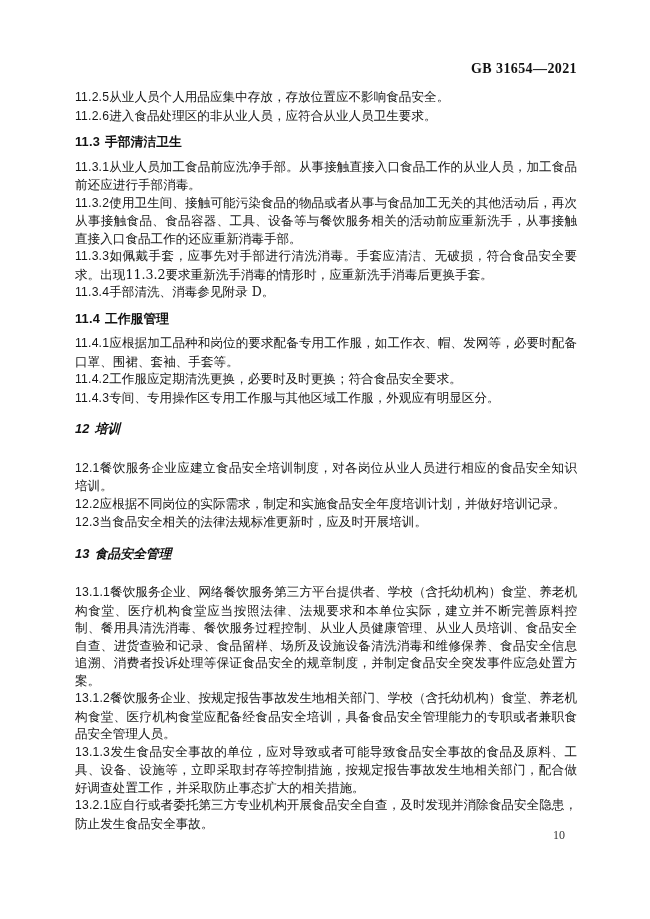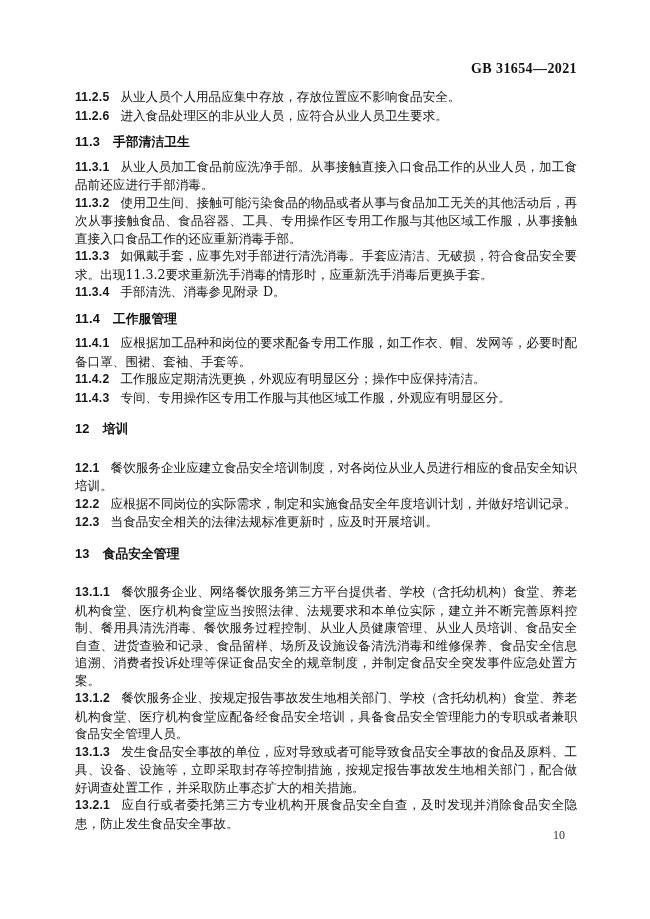--- a/index.html
+++ b/index.html
@@ -31,36 +31,35 @@
   }
   p.clause {
     font-size: 12.6px;
     line-height: 17.5px;
     text-align: justify;
     text-justify: inter-ideograph;
     color: #161616;
   }
   p.clause .num {
     font-family: "Liberation Sans", "DejaVu Sans", sans-serif;
-    font-weight: 700;
+    font-weight: 400;
     font-size: 12.2px;
     letter-spacing: 0.2px;
-    margin-right: 11px;
     white-space: nowrap;
   }
   .h1, .h2 {
     font-family: "Liberation Sans", "DejaVu Sans", sans-serif;
     font-weight: bold;
     font-size: 12.8px;
     line-height: 17.5px;
     color: #111;
   }
-  .h1 { margin: 13px 0 21px 0; }
+  .h1 { margin: 13px 0 21px 0; font-style: italic; }
   .h2 { margin: 8px 0 7px 0; }
-  .h1 .num, .h2 .num { margin-right: 13px; letter-spacing: 0.2px; }
+  .h1 .num, .h2 .num { margin-right: 5px; letter-spacing: 0.2px; }
   .page-num {
     position: absolute;
     top: 828px; left: 75px; width: 490px;
     text-align: right;
     font-family: "Liberation Serif", "DejaVu Serif", serif;
     font-size: 12px;
     color: #333;
   }
 </style>
 </head>
@@ -75,31 +74,31 @@
   <div class="content">
 
     <p class="clause"><span class="num">11.2.5</span><span>从业人员个人用品应集中存放，存放位置应不影响食品安全。</span></p>
 
     <p class="clause"><span class="num">11.2.6</span><span>进入食品处理区的非从业人员，应符合从业人员卫生要求。</span></p>
 
     <div class="h2"><span class="num">11.3</span><span>手部清洁卫生</span></div>
 
     <p class="clause"><span class="num">11.3.1</span><span>从业人员加工食品前应洗净手部。从事接触直接入口食品工作的从业人员，加工食品前还应进行手部消毒。</span></p>
 
-    <p class="clause"><span class="num">11.3.2</span><span>使用卫生间、接触可能污染食品的物品或者从事与食品加工无关的其他活动后，再次从事接触食品、食品容器、工具、专用操作区专用工作服与其他区域工作服，从事接触直接入口食品工作的还应重新消毒手部。</span></p>
+    <p class="clause"><span class="num">11.3.2</span><span>使用卫生间、接触可能污染食品的物品或者从事与食品加工无关的其他活动后，再次从事接触食品、食品容器、工具、设备等与餐饮服务相关的活动前应重新洗手，从事接触直接入口食品工作的还应重新消毒手部。</span></p>
 
     <p class="clause"><span class="num">11.3.3</span><span>如佩戴手套，应事先对手部进行清洗消毒。手套应清洁、无破损，符合食品安全要求。出现11.3.2要求重新洗手消毒的情形时，应重新洗手消毒后更换手套。</span></p>
 
     <p class="clause"><span class="num">11.3.4</span><span>手部清洗、消毒参见附录 D。</span></p>
 
     <div class="h2"><span class="num">11.4</span><span>工作服管理</span></div>
 
     <p class="clause"><span class="num">11.4.1</span><span>应根据加工品种和岗位的要求配备专用工作服，如工作衣、帽、发网等，必要时配备口罩、围裙、套袖、手套等。</span></p>
 
-    <p class="clause"><span class="num">11.4.2</span><span>工作服应定期清洗更换，外观应有明显区分；操作中应保持清洁。</span></p>
+    <p class="clause"><span class="num">11.4.2</span><span>工作服应定期清洗更换，必要时及时更换；符合食品安全要求。</span></p>
 
     <p class="clause"><span class="num">11.4.3</span><span>专间、专用操作区专用工作服与其他区域工作服，外观应有明显区分。</span></p>
 
     <div class="h1"><span class="num">12</span><span>培训</span></div>
 
     <p class="clause"><span class="num">12.1</span><span>餐饮服务企业应建立食品安全培训制度，对各岗位从业人员进行相应的食品安全知识培训。</span></p>
 
     <p class="clause"><span class="num">12.2</span><span>应根据不同岗位的实际需求，制定和实施食品安全年度培训计划，并做好培训记录。</span></p>
 
     <p class="clause"><span class="num">12.3</span><span>当食品安全相关的法律法规标准更新时，应及时开展培训。</span></p>

